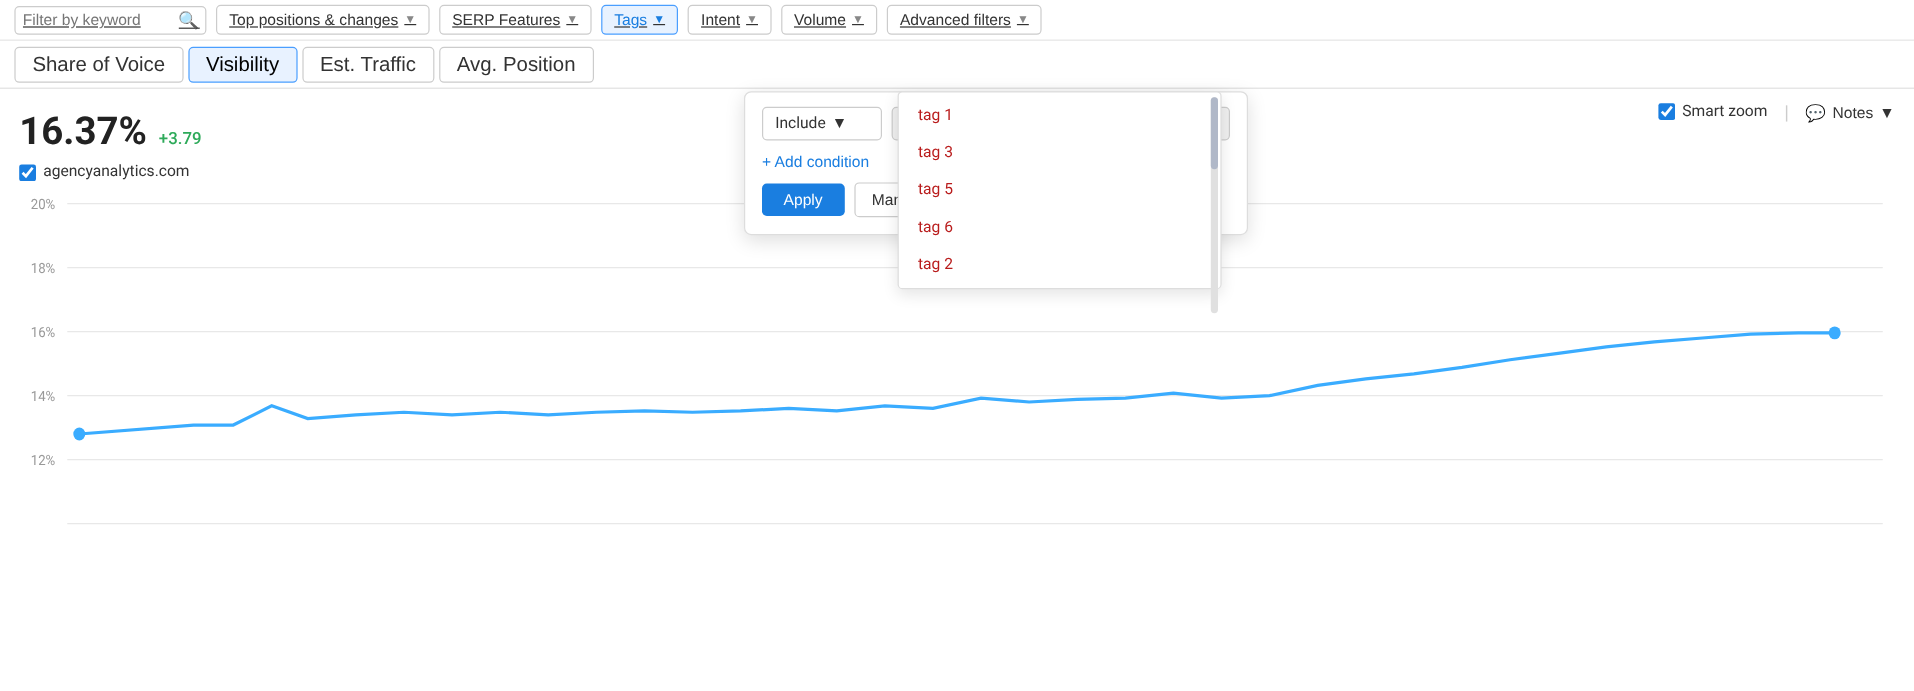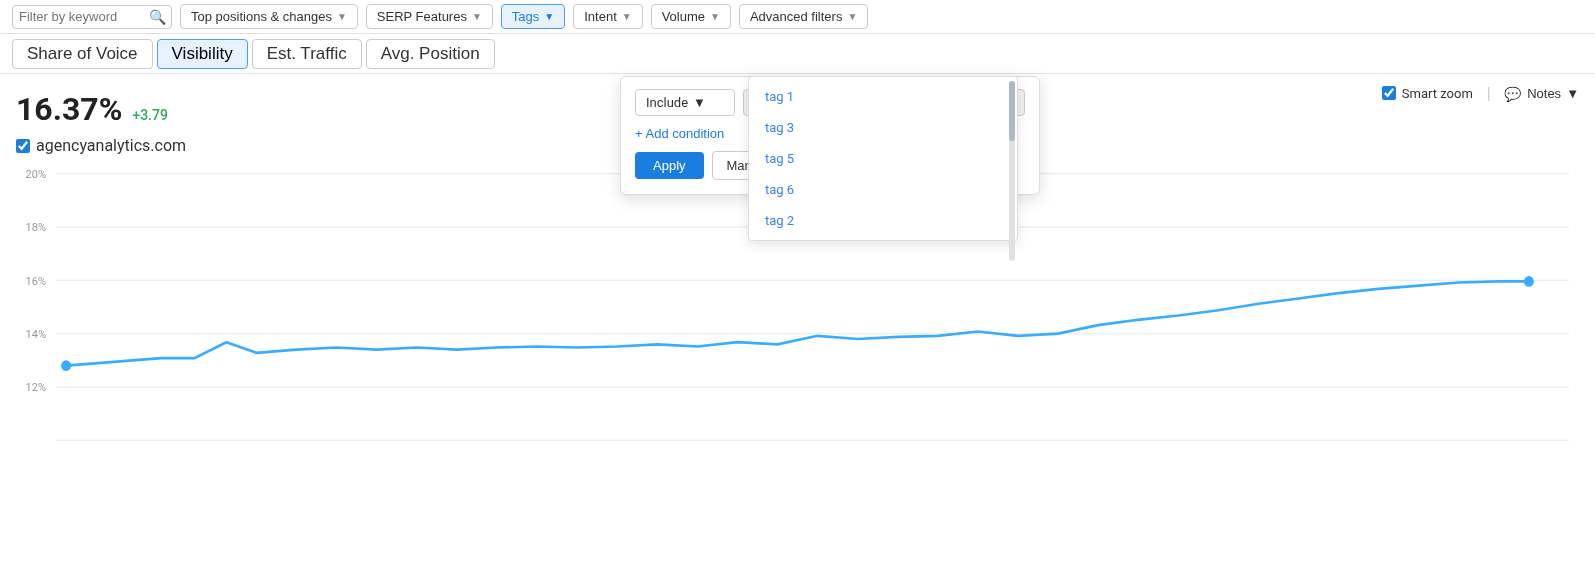--- a/index.html
+++ b/index.html
@@ -2,21 +2,21 @@
 <html><head>
   <meta charset="utf-8">
   <style>
     * { box-sizing: border-box; margin: 0; padding: 0; }
     body { font-family: -apple-system, BlinkMacSystemFont, 'Segoe UI', Roboto, sans-serif; background: #fff; font-size: 13px; color: #333; overflow: hidden; }
 
     
     .toolbar {
       display: flex; align-items: center; gap: 8px;
       padding: 6px 12px; border-bottom: 1px solid #e0e0e0;
-      background: #fff; height: 34px;
+      background: #fff; height: 34px; text-decoration: underline;
     }
     .filter-input-wrap {
       display: flex; align-items: center;
       border: 1px solid #ccc; border-radius: 4px;
       padding: 3px 6px; background: #fff; width: 160px;
     }
     .filter-input {
       border: none; outline: none; font-size: 13px; color: #555; width: 130px; background: transparent;
     }
     .search-icon-btn {
@@ -80,38 +80,38 @@
     }
 
     
     .tag-list-dropdown {
       position: absolute; left: 748px; top: 56px;
       background: #fff; border: 1px solid #ddd; border-radius: 4px;
       box-shadow: 0 4px 12px rgba(0,0,0,0.10); z-index: 200;
       width: 270px; padding: 4px 0;
     }
     .tag-list-item {
-      padding: 8px 16px; cursor: pointer; font-size: 13px; color: #3b82f6;
+      padding: 8px 16px; cursor: pointer; font-size: 13px; color: #b91c1c;
     }
     .tag-list-scrollbar {
       position: absolute; right: 2px; top: 4px; width: 6px;
       height: 180px; background: #e0e0e0; border-radius: 3px;
     }
     .tag-list-scrollbar-thumb {
       width: 6px; height: 60px; background: #b0b8c8; border-radius: 3px; margin-top: 0;
     }
 
     
     .main-area { padding: 16px 16px 0 16px; position: relative; }
     .metric-row { display: flex; align-items: baseline; gap: 10px; margin-bottom: 8px; }
     .metric-value { font-size: 32px; font-weight: 700; color: #222; }
     .metric-delta { font-size: 14px; color: #2eaa5a; font-weight: 500; }
     .domain-row { display: flex; align-items: center; gap: 6px; margin-bottom: 8px; }
     .domain-checkbox { width: 14px; height: 14px; accent-color: #1a7ee0; cursor: pointer; }
-    .domain-label { font-size: 16px; color: #333; }
+    .domain-label { font-size: 13px; color: #333; }
 
     
     .right-controls {
       position: absolute; right: 16px; top: 10px;
       display: flex; align-items: center; gap: 12px;
     }
     .smart-zoom-wrap { display: flex; align-items: flex-start; gap: 6px; font-size: 13px; color: #333; }
     .smart-zoom-cb { accent-color: #1a7ee0; width: 14px; height: 14px; cursor: pointer; }
     .notes-btn {
       display: flex; align-items: center; gap: 5px;

